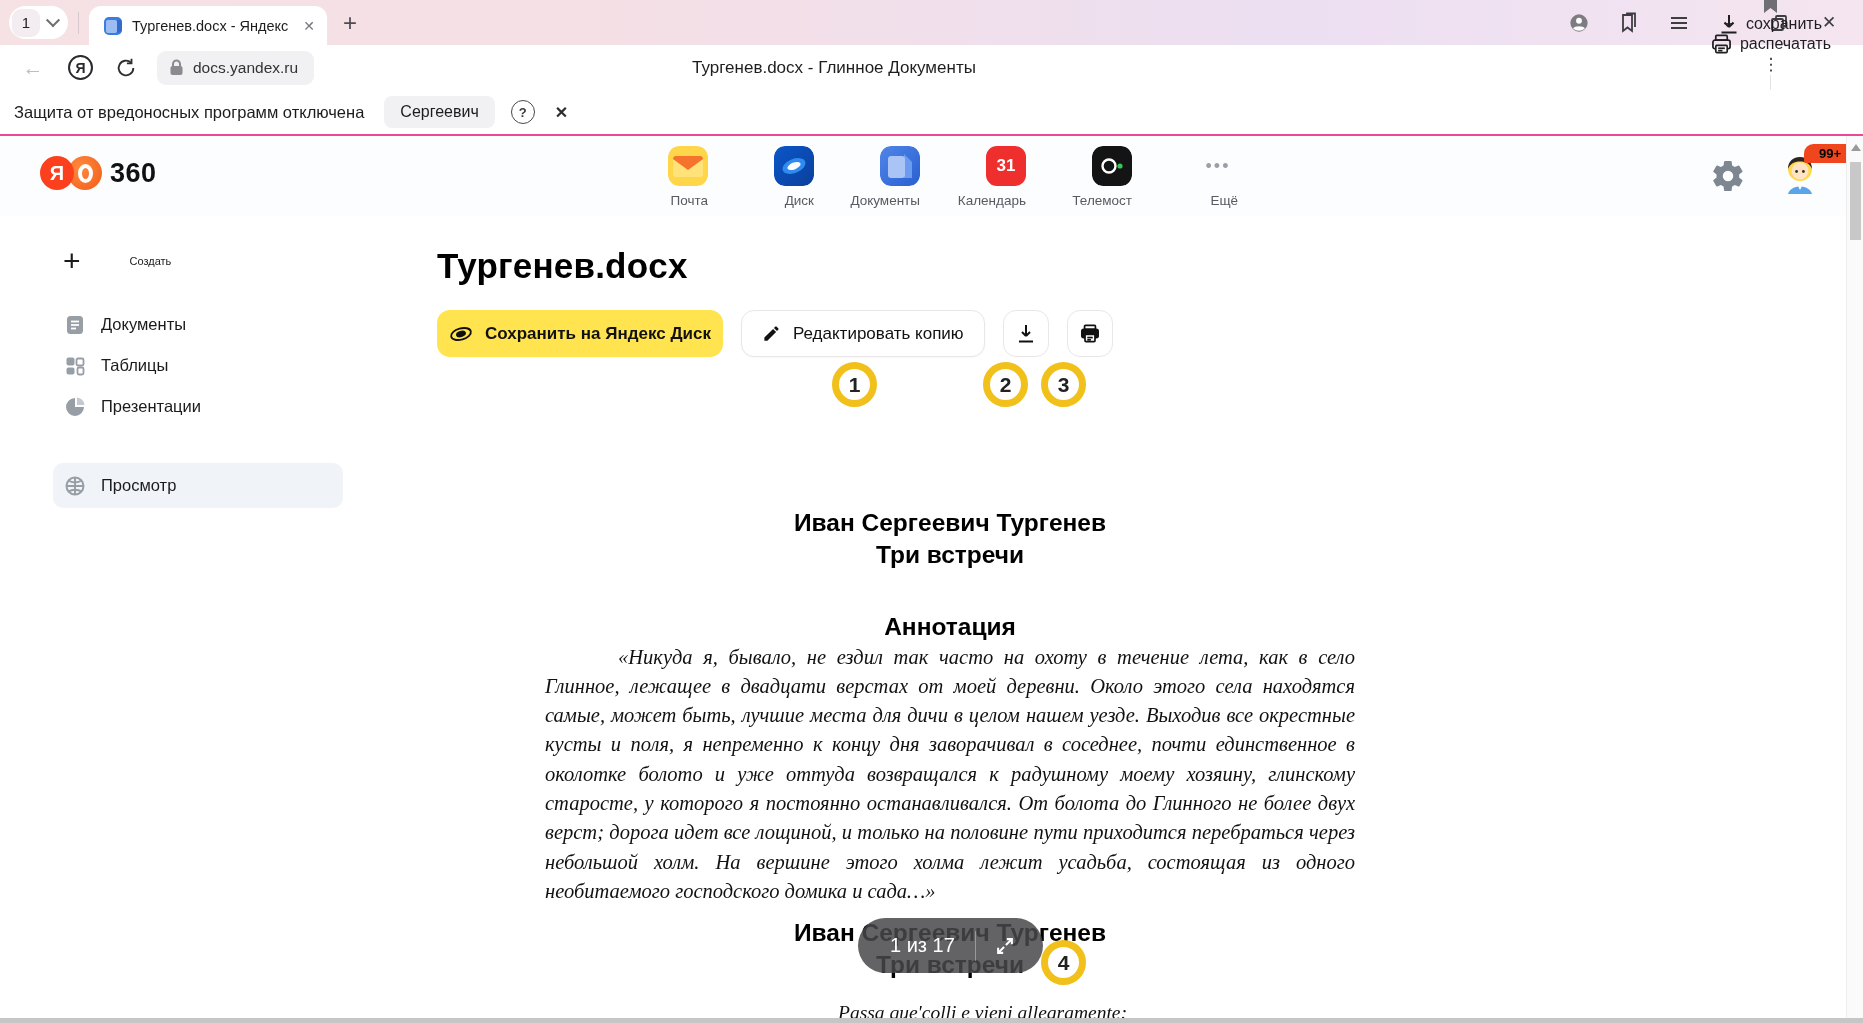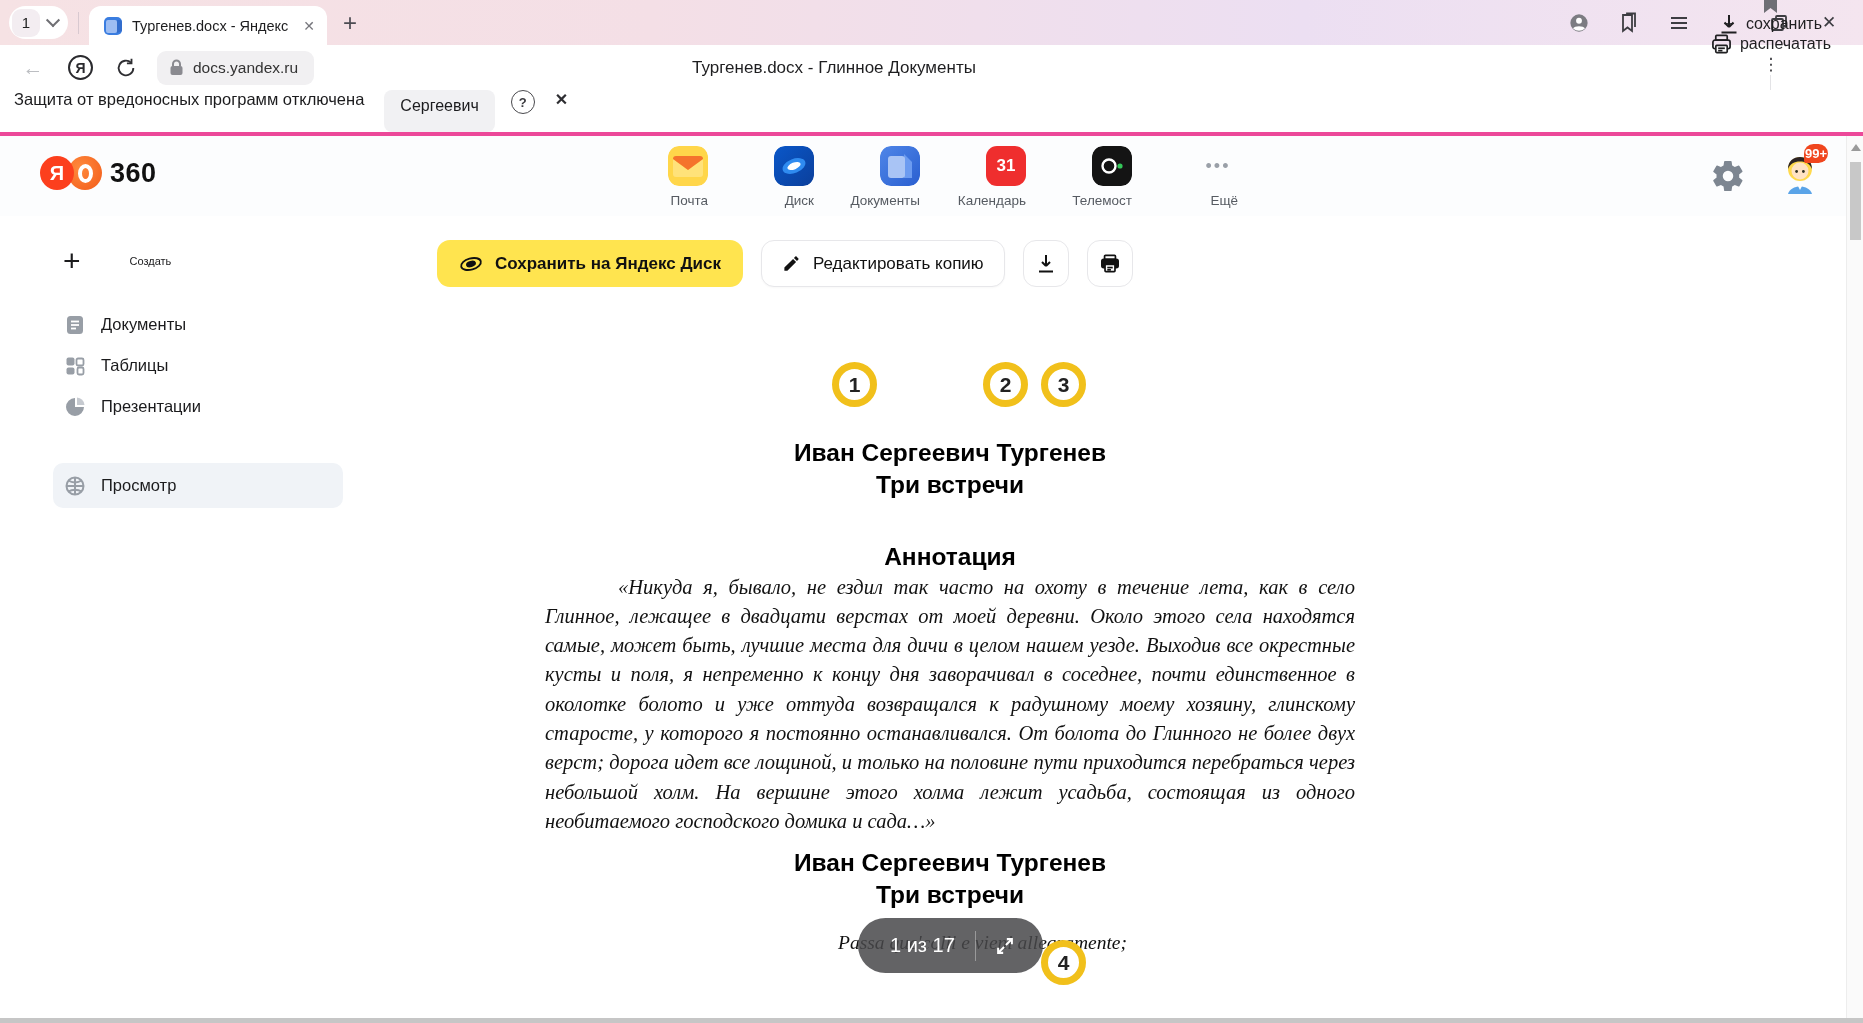--- a/index.html
+++ b/index.html
@@ -27,59 +27,59 @@
   .reload { margin-left:22px; }
   .urlbox { margin-left:20px; height:34px; background:#f1f0f2; border-radius:9px; display:flex; align-items:center; padding:0 16px 0 12px; gap:9px; }
   .url { font-size:15.5px; color:#333;text-align:center; }
   .pagetitle { position:absolute; left:624px; width:420px; text-align:center; font-size:17px; color:#1e1e20; }
   .addr-actions { margin-left:auto; display:flex; align-items:center; gap:0; padding-right:18px;flex-direction:column; }
   .addr-btn { display:flex; align-items:center; gap:8px; font-size:16px; color:#1f1f21; padding:0 14px; }
   .kebab { font-size:17px; color:#3c3c40; padding:0 12px; letter-spacing:0; }
   .addr-sep { width:1px; height:24px; background:#e3e3e6; margin:0 8px; }
 
   
-  .warnbar { position:absolute; left:0; top:90px; width:1863px; height:46px; background:#fff; border-bottom:4px solid #ec4899; display:flex; }
+  .warnbar { position:absolute; left:0; top:90px; width:1863px; height:46px; background:#fff; border-bottom:2px solid #ec4899; display:flex; align-items:center; }
   .warn-text { font-size:16.5px; color:#1c1c1e; margin-left:14px; }
   .warn-btn { margin-left:20px; background:#f1f1f3; border-radius:8px; padding:7px 16px; font-size:16px; color:#1c1c1e; }
   .warn-q { width:24px; height:24px; border:1.6px solid #4a4a4e; border-radius:50%; display:flex; align-items:center; justify-content:center; font-size:13px; font-weight:bold; color:#3a3a3e; margin-left:16px; }
   .warn-x { font-size:16px; color:#2e2e32; margin-left:20px; font-weight:bold; }
 
   
   .hdr360 { position:absolute; left:0; top:136px; width:1863px; height:80px; background:#fcfdfe; }
   .logo360 { position:absolute; left:40px; top:20px; display:flex; align-items:center; }
   .logo-red { width:34px; height:34px; background:#fc3f1d; border-radius:50%; color:#fff; font-weight:bold; font-size:20px; display:flex; align-items:center; justify-content:center; z-index:2; }
   .logo-orange { width:34px; height:34px; background:radial-gradient(circle at 35% 35%, #ff8a3d, #f25b19); border-radius:50%; margin-left:-6px; display:flex; align-items:center; justify-content:center; }
   .logo-orange i { display:block; width:15px; height:19px; border:4px solid #fff; border-radius:50%; }
   .logo-text { font-size:27px; font-weight:bold; color:#111; margin-left:8px; letter-spacing:0.5px; }
   .apps { position:absolute; left:630px; top:10px; display:flex; gap:28px; }
   .app { width:78px; display:flex; flex-direction:column; align-items:flex-end; gap:7px; }
   .app-ico { width:40px; height:40px; border-radius:11px; position:relative; overflow:hidden; }
   .app-label { font-size:13.5px; color:#565b62; white-space:nowrap; }
   .ico-more { width:40px; height:40px; display:flex; align-items:center; justify-content:center; color:#9aa0a8; font-size:18px; letter-spacing:2px; }
   .gear { position:absolute; left:1710px; top:22px; width:36px; height:36px; }
   .avatar360 { position:absolute; left:1778px; top:16px; width:44px; height:44px; }
-  .badge99 { position:absolute; left:26px; top:-8px; background:#f0461e; color:#ffffff; font-size:13px; font-weight:bold; border-radius:10px 10px 10px 3px; padding:2px 1px; }
+  .badge99 { position:absolute; left:26px; top:-8px; background:#f0461e; color:#000000; font-size:13px; font-weight:bold; border-radius:10px 10px 10px 3px; padding:2px 15px; }
 
   
   .sidebar { position:absolute; left:0; top:216px; width:400px; }
   .create-row { display:flex; align-items:center; margin:30px 0 0 63px; }
   .plus { font-size:30px; font-weight:300; color:#1b1b1d; line-height:1; }
   .create-label { font-size:11px; color:#1b1b1d; margin-left:49px; }
   .side-items { margin-top:28px; }
   .side-item { display:flex; align-items:center; height:41px; margin-left:53px; width:290px; border-radius:10px; padding-left:11px; gap:15px; }
   .side-item.active { background:#f0f3f7; height:45px; }
   .side-label { font-size:16.5px; color:#1b1b1d; }
   .gray-ico { width:22px; height:22px; flex:0 0 22px; }
   .side-gap { height:36px; }
 
   
   .main { position:absolute; left:437px; top:216px; width:1030px; }
   .doc-h1 { font-size:35px; font-weight:bold; color:#000; margin-top:30px; letter-spacing:0.2px; }
   .toolbar { display:flex; align-items:center; margin-top:24px; gap:18px; }
-  .btn-yellow { height:47px; background:#ffe44f; border-radius:13px; display:flex; align-items:center; padding:0 22px; gap:12px; font-size:17px; font-weight:600; color:#111; }
+  .btn-yellow { height:47px; background:#ffe44f; border-radius:13px; display:flex; align-items:center; padding:0 12px; gap:12px; font-size:17px; font-weight:600; color:#111; }
   .btn-white { height:47px; background:#fff; border:1px solid #e7e7ea; border-radius:13px; display:flex; align-items:center; padding:0 20px; gap:12px; font-size:17px; color:#111; box-shadow:0 1px 2px rgba(0,0,0,0.03); }
   .btn-sq { width:46px; height:47px; background:#fff; border:1px solid #e7e7ea; border-radius:13px; display:flex; align-items:center; justify-content:center; }
   .btn-sq:first-of-type { margin-left:-5px; }
 
   .docpage { margin-top:150px; margin-left:108px; width:810px; }
   .doc-center-h { font-family:"Liberation Sans", sans-serif; font-weight:bold; font-size:24.5px; line-height:31.5px; text-align:center; color:#000; }
   .annot-h { margin-top:41px; }
   .doc-par { font-family:"Liberation Serif", serif; font-style:italic; font-size:20.5px; line-height:29.3px; text-align:justify; text-indent:73px; color:#111; }
   .doc-h-repeat { margin-top:11px; }
   .epigraph { margin-top:17px; margin-left:293px; font-family:"Liberation Serif", serif; font-style:italic; font-size:19.5px; line-height:31px; color:#111; }
@@ -357,20 +357,21 @@
             <path d="M11 2.5v17M2.5 11h17"></path>
             <path d="M4.5 5.5c3.5 2.5 9.5 2.5 13 0M4.5 16.5c3.5-2.5 9.5-2.5 13 0"></path>
           </svg>
       </span>
       <span class="side-label">Просмотр</span>
     </div>
   </div>
 </div>
 
 <div class="main">
+  <h1 class="doc-h1">Тургенев.docx</h1>
 
   <div class="toolbar">
     <div class="btn-yellow">
       <svg width="24" height="20" viewBox="0 0 26 20" fill="none" stroke="#111" stroke-width="2">
           <ellipse cx="13" cy="10" rx="11" ry="6" transform="rotate(-16 13 10)"></ellipse>
           <ellipse cx="13" cy="10" rx="4.5" ry="2.4" transform="rotate(-16 13 10)" fill="#111"></ellipse>
         </svg>
       <span>Сохранить на Яндекс Диск</span>
     </div>
     <div class="btn-white">

